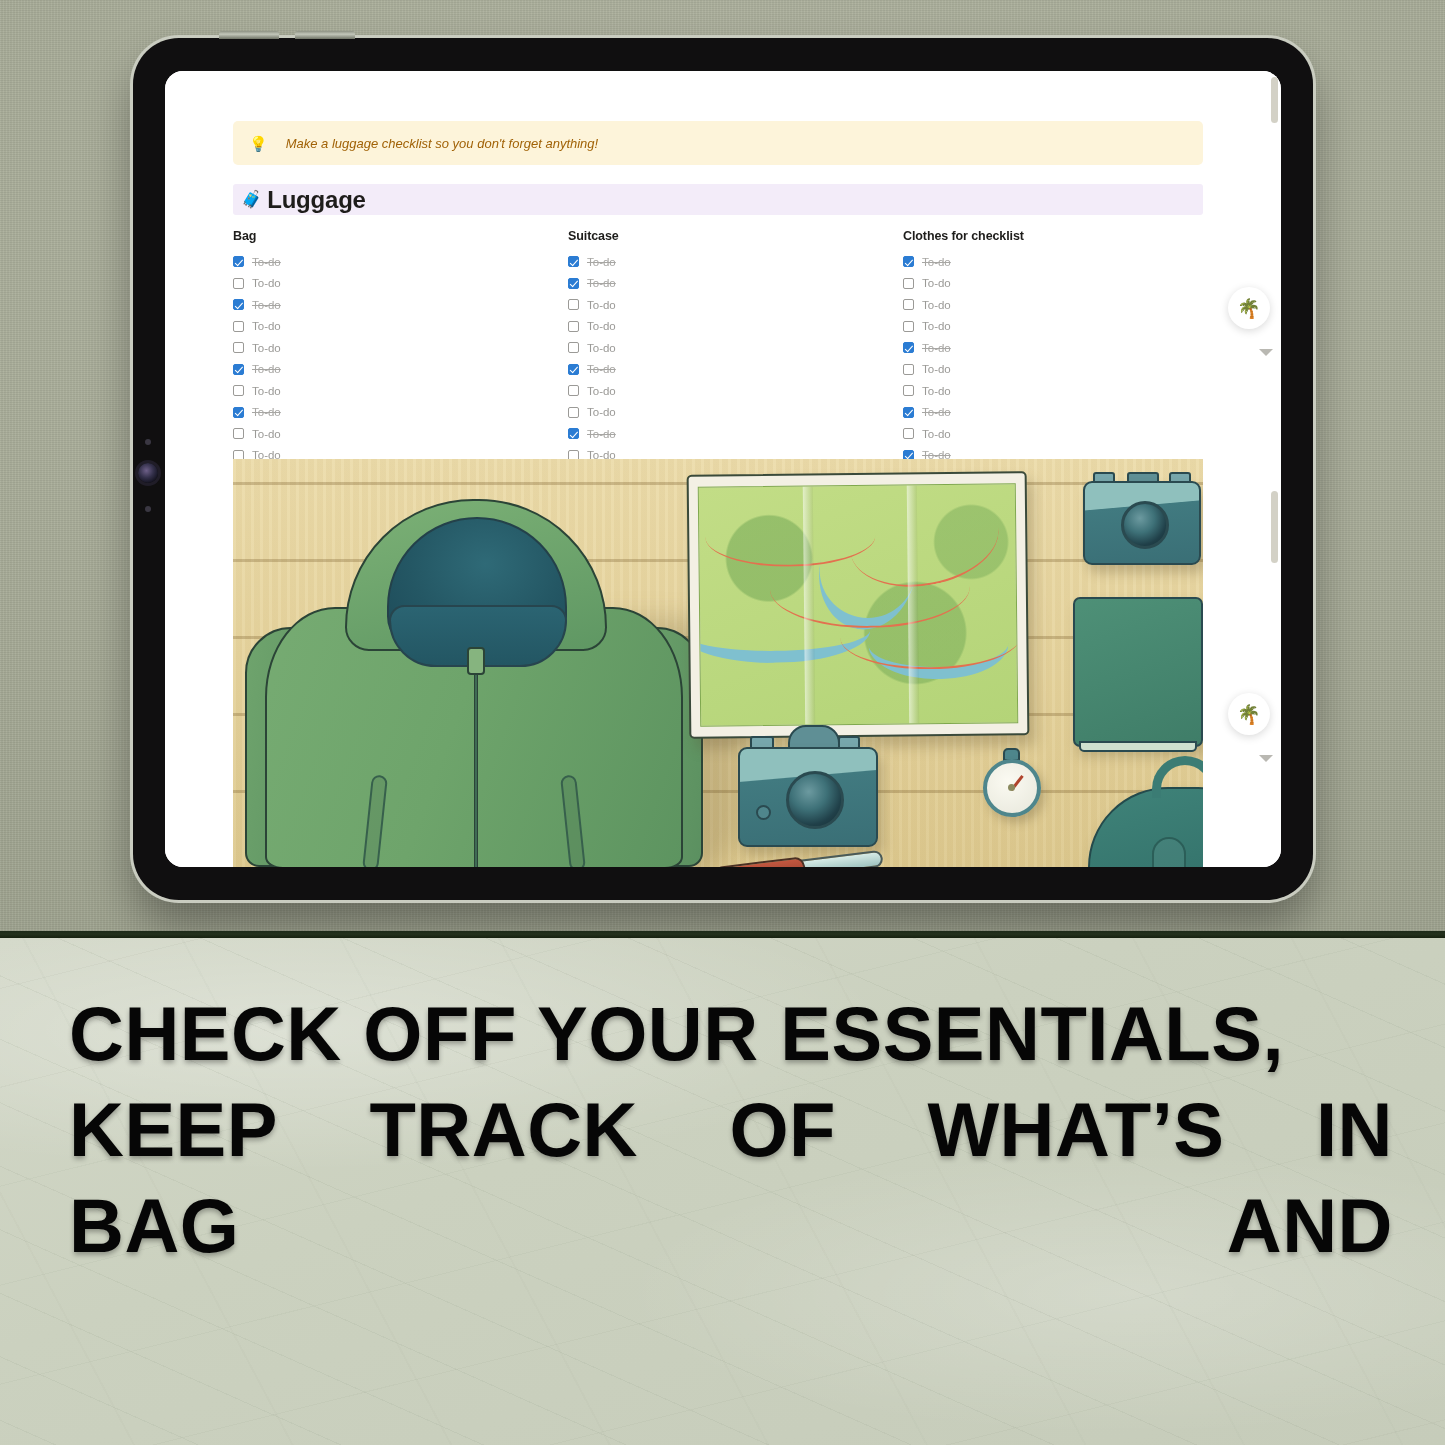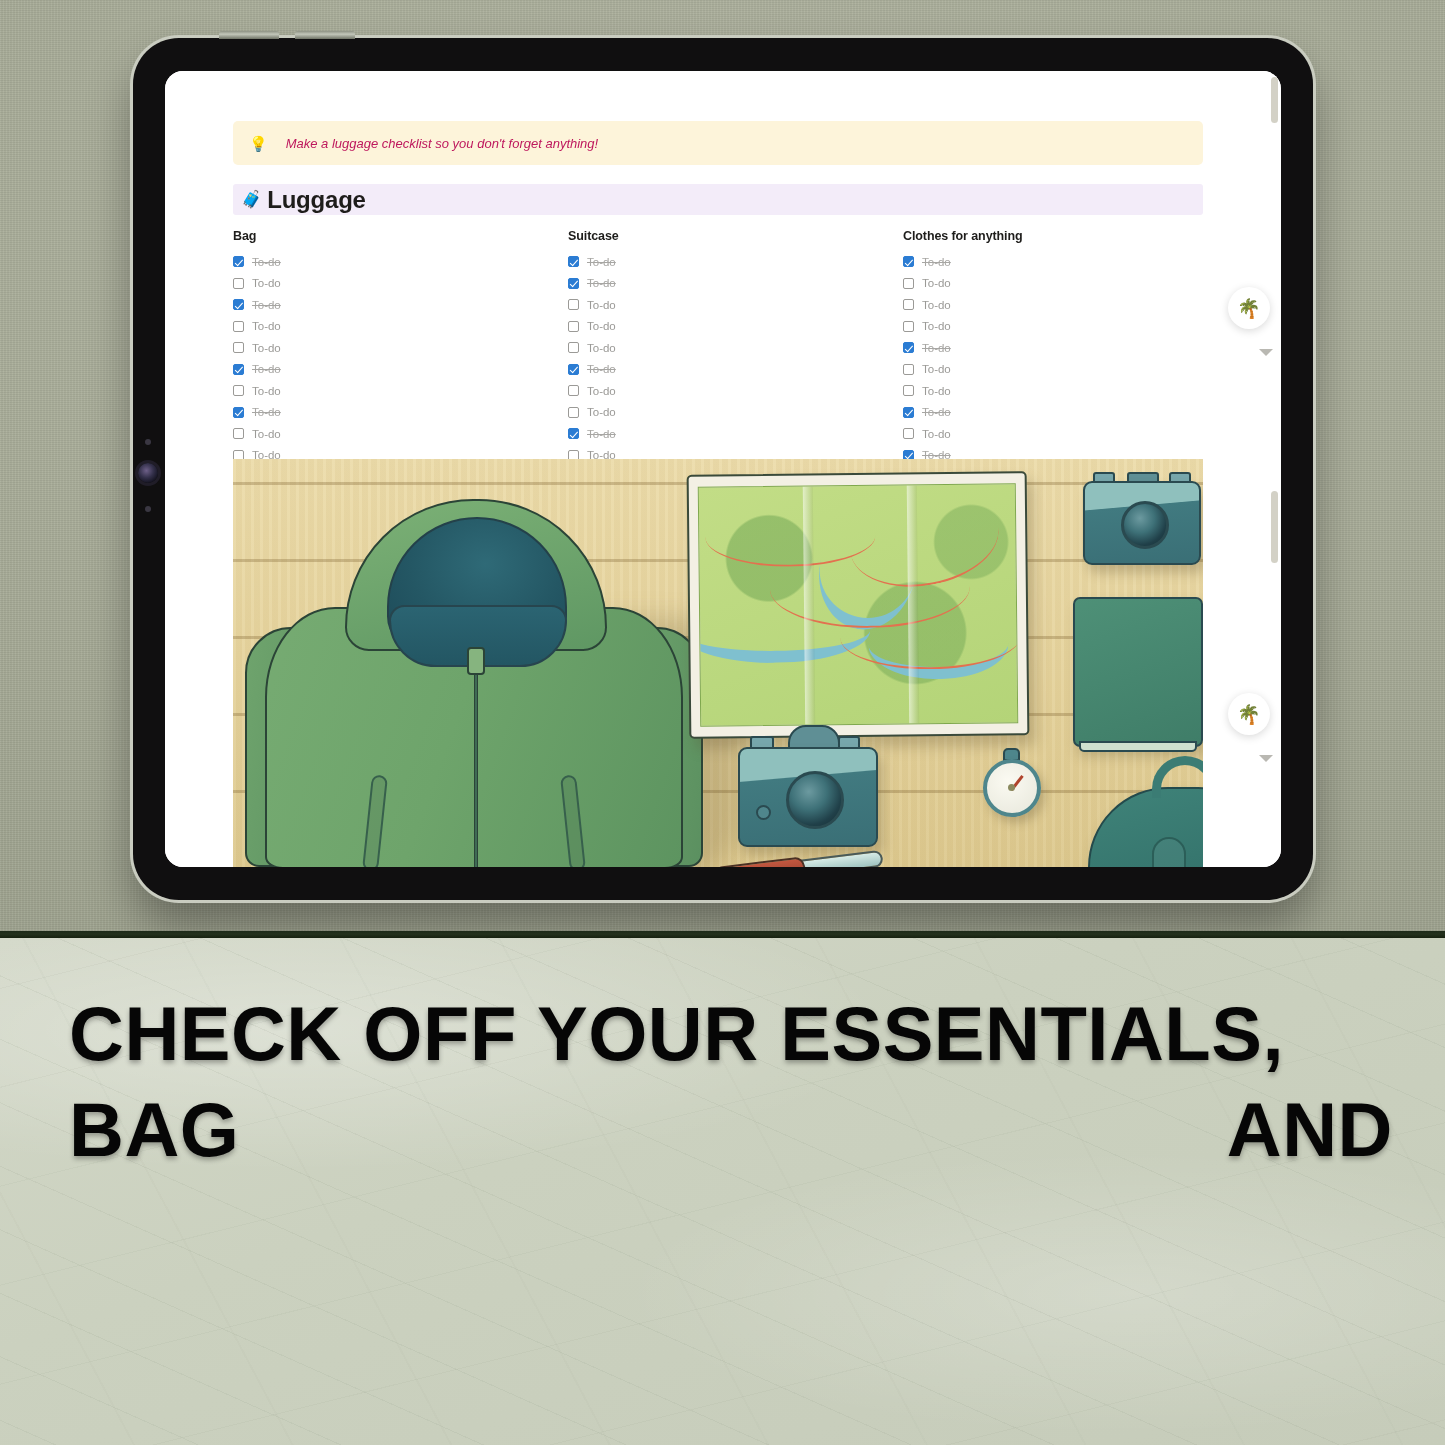--- a/index.html
+++ b/index.html
@@ -93,21 +93,21 @@
   
   #page { position:absolute; left:0; top:0; width:1116px; height:796px; background:#fff; }
 
   #callout {
     position:absolute; left:68px; top:50px; width:970px; height:44px;
     background:#fdf4da; border-radius:5px;
     display:flex; align-items:center; padding:0 16px;
   }
   #callout .bulb { font-size:15px; line-height:1; margin-right:18px; }
   #callout .ctext {
-    font-style:italic; font-size:13px; color:#be185d; font-weight:500;
+    font-style:italic; font-size:13px; color:#a16207; font-weight:500;
   }
 
   #section-head {
     position:absolute; left:68px; top:113px; width:970px; height:31px;
     background:#f3ecf9; border-radius:3px;
     display:flex; align-items:center; padding-left:8px;
   }
   #section-head .emoji { font-size:17px; margin-right:5px; }
   #section-head .htext {
     font-size:24px; font-weight:700; color:#1e1d1b; letter-spacing:-.2px;
@@ -465,21 +465,21 @@
               <div class="todo done">
                 <span class="cbox"></span>
                 <span class="tlabel">To-do</span>
               </div>
               <div class="todo">
                 <span class="cbox"></span>
                 <span class="tlabel">To-do</span>
               </div>
             </div>
             <div class="col">
-              <div class="col-title">Clothes for anything</div>
+              <div class="col-title">Clothes for checklist</div>
               <div class="todo done">
                 <span class="cbox"></span>
                 <span class="tlabel">To-do</span>
               </div>
               <div class="todo">
                 <span class="cbox"></span>
                 <span class="tlabel">To-do</span>
               </div>
               <div class="todo">
                 <span class="cbox"></span>
@@ -603,18 +603,25 @@
     </div>
   </div>
 
 </div>
 
 <div id="divider"></div>
 
 <div id="caption-panel">
   <div id="caption-text">
     <span class="ln">CHECK OFF YOUR ESSENTIALS,</span>
+    <span class="ln just" id="cap-line2">
+        <span>KEEP</span>
+        <span>TRACK</span>
+        <span>OF</span>
+        <span>WHAT’S</span>
+        <span>IN</span>
+      </span>
     <span class="ln just" id="cap-line3">
         <span>BAG</span>
         <span>AND</span>
       </span>
   </div>
 </div>
 
 </body></html>

